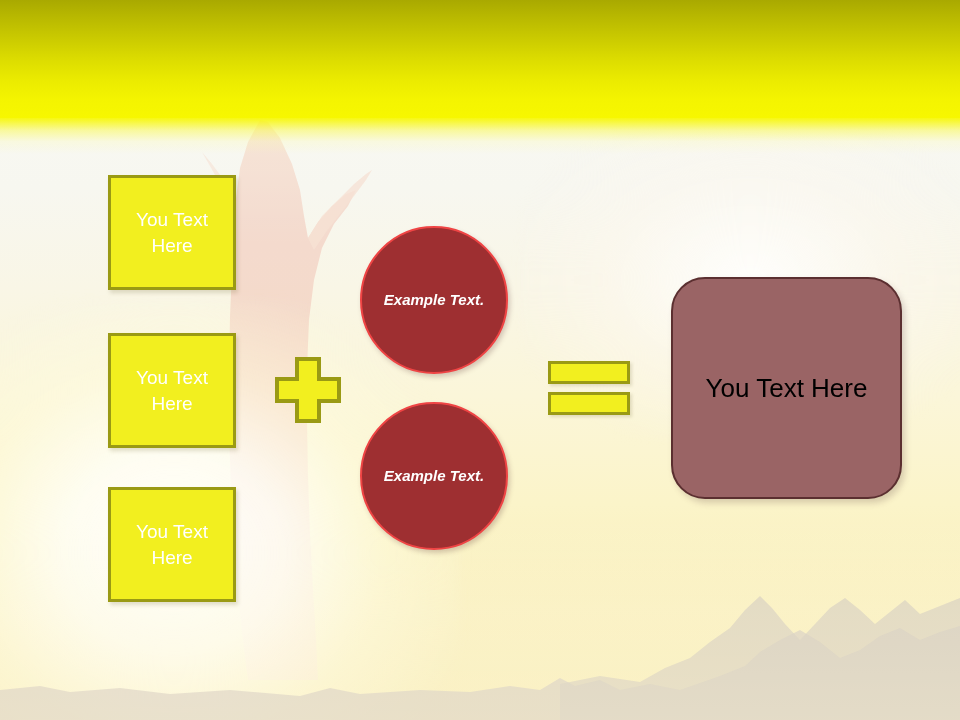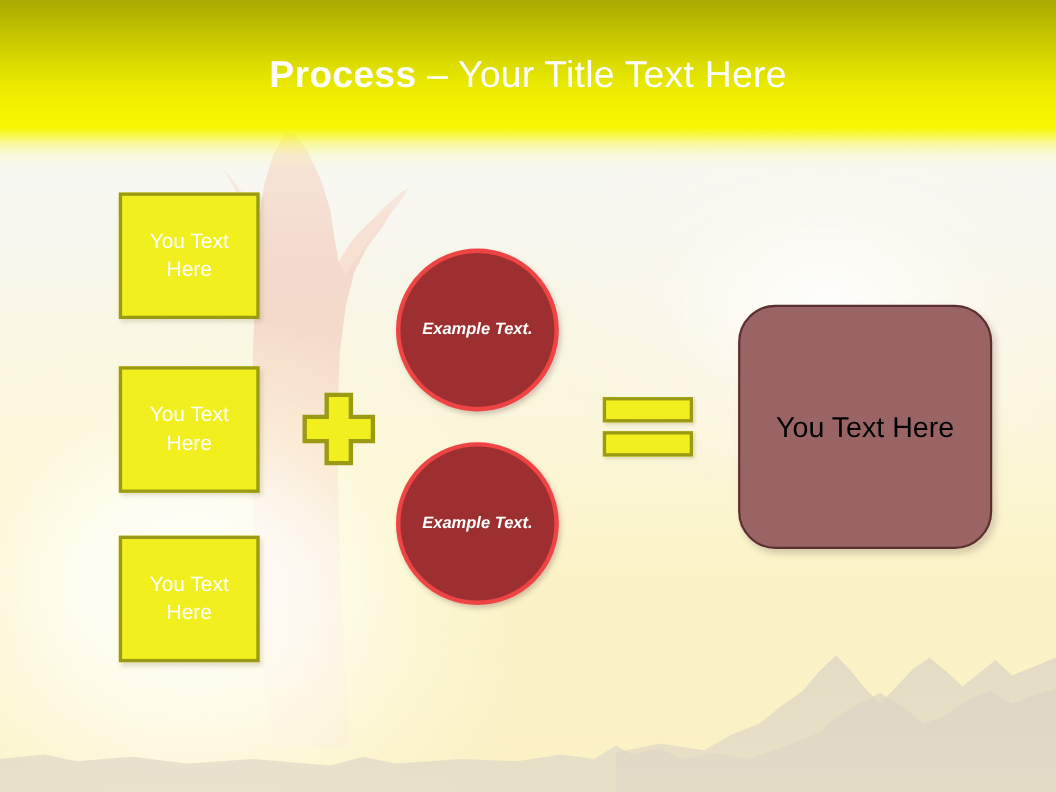--- a/index.html
+++ b/index.html
@@ -169,21 +169,21 @@
   .plus-wrap svg { display: block; }
 
   
   .circle {
     position: absolute;
     box-sizing: border-box;
     width: 148px;
     height: 148px;
     border-radius: 50%;
     background: #9e2f31;
-    border: 4px solid #ef4444;
+    border: 2px solid #ef4444;
     display: flex;
     align-items: center;
     justify-content: center;
     box-shadow: 2px 3px 5px rgba(90,50,50,0.25);
   }
   .circle-label {
     color: #ffffff;
     font-size: 15px;
     line-height: 22px;
     font-weight: bold;
@@ -281,23 +281,20 @@
                  L890 32 L905 20 L920 34 L940 26 L960 18 L960 140 Z" fill="#c9bfb7" opacity="0.68"></path>
       </svg>
     </div>
 
     <div class="bg-haze"></div>
   </div>
 
   <div class="title-band"></div>
   <div class="title-band-fade"></div>
 
-  <div class="title-text">
-    <span class="title-strong">Process</span><span class="title-rest"> – Your Title Text Here</span>
-  </div>
 
   <div class="ybox" id="ybox-1">
     <div class="ybox-label">You Text Here</div>
   </div>
 
   <div class="ybox" id="ybox-2">
     <div class="ybox-label">You Text Here</div>
   </div>
 
   <div class="ybox" id="ybox-3">

